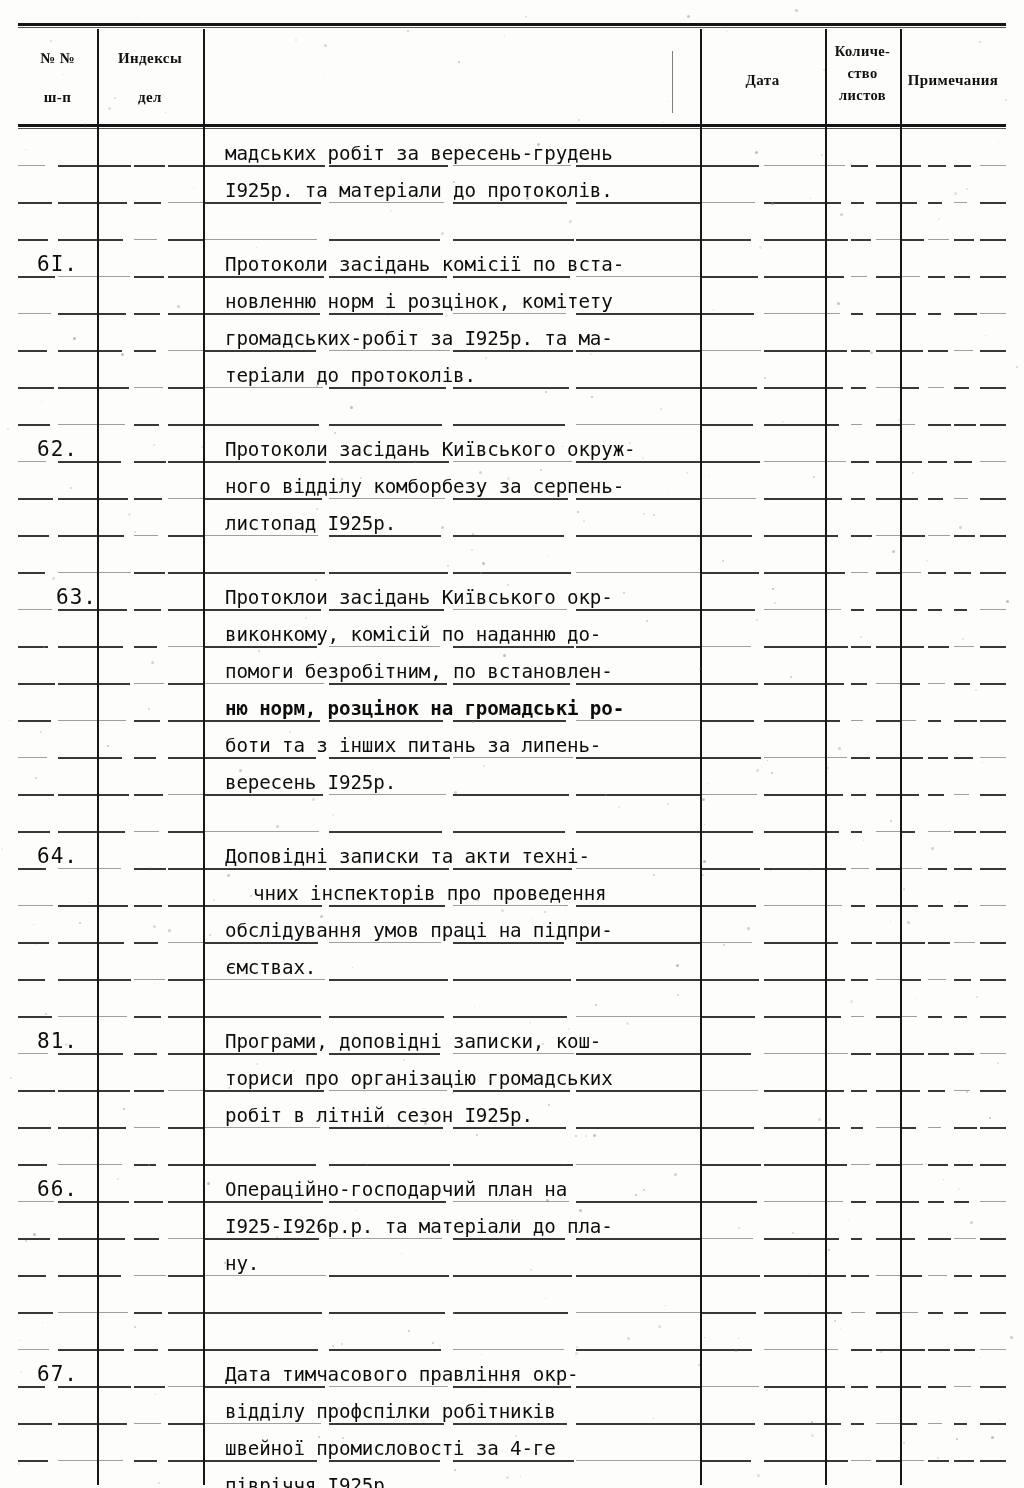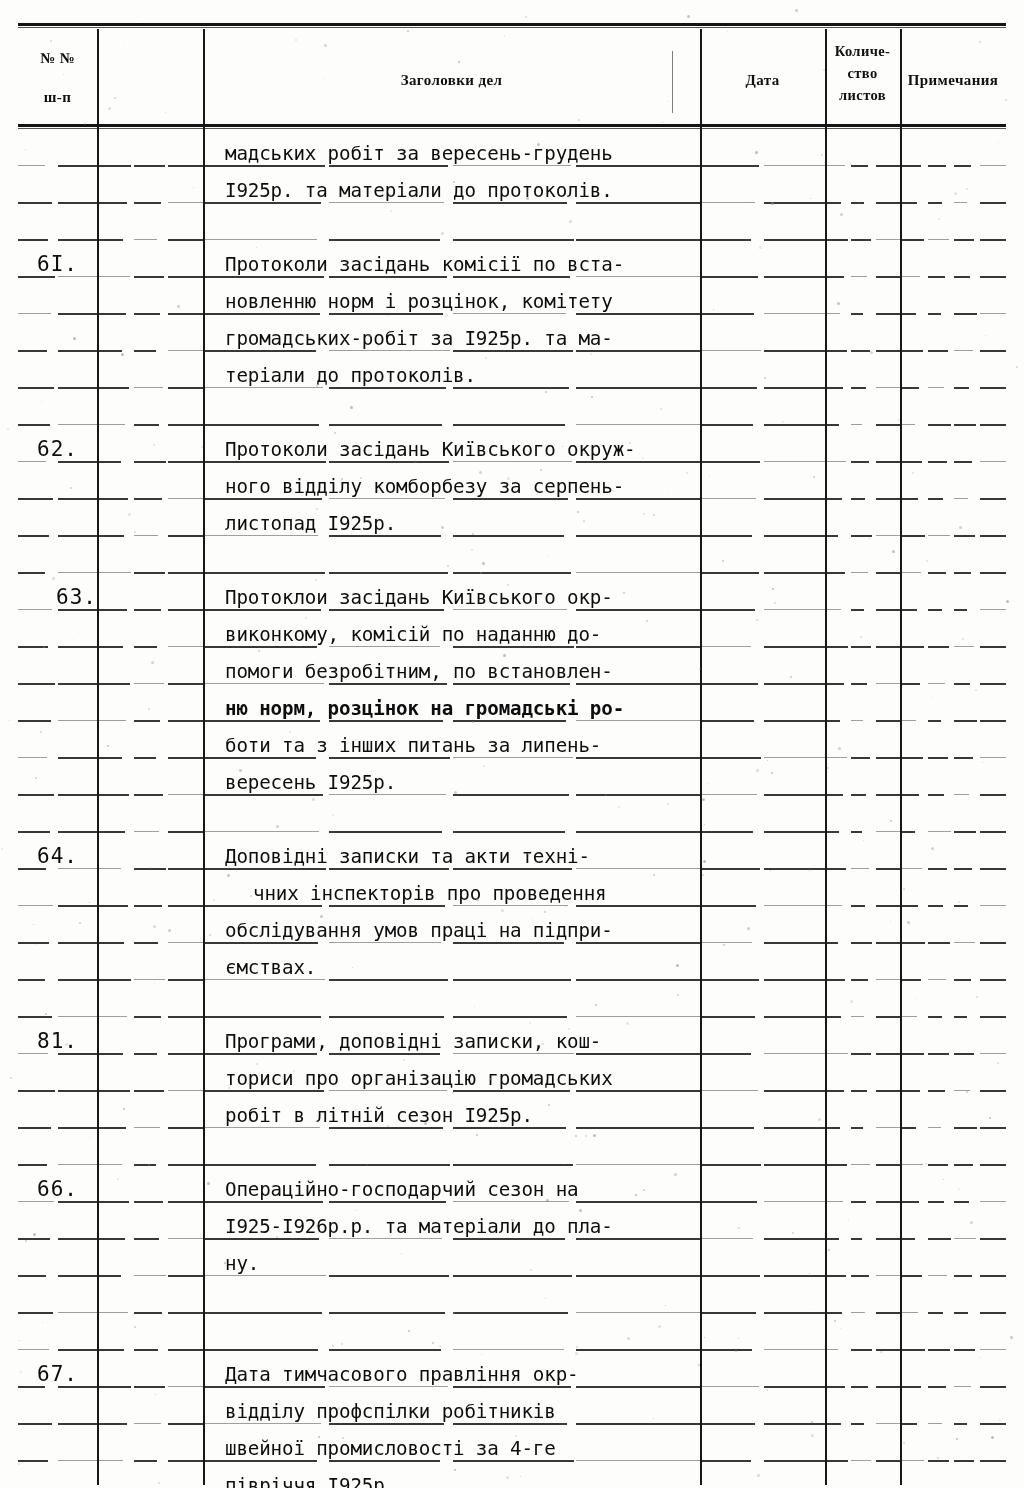--- a/index.html
+++ b/index.html
@@ -120,24 +120,25 @@
 <div id="page">
 
   <div id="table-frame">
 
     <div id="header-band">
       <div class="hcell" style="left:0; top:18px; width:79px;">
         <span>№  №</span>
         <span class="l2" style="margin-top:16px;">ш-п</span>
       </div>
 
-
-      <div class="hcell" style="left:185px; top:40px; width:497px;">
-        <span>Заголовки  дел</span>
+      <div class="hcell" style="left:79px; top:18px; width:106px;">
+        <span>Индексы</span>
+        <span class="l2" style="margin-top:16px;">дел</span>
       </div>
+
 
       <div class="hcell" style="left:682px; top:40px; width:125px;">
         <span>Дата</span>
       </div>
 
       <div class="hcell serif-small" style="left:807px; top:12px; width:75px; line-height:1.5;">
         <span>Количе-</span>
         <span class="l2">ство</span>
         <span class="l2">листов</span>
       </div>
@@ -836,21 +837,21 @@
         <div class="num" style="top: 821px; left: 0px; width: 79px; text-align: center;">64.</div>
         <div class="title-line" style="top: 822px;">Доповідні записки та акти техні-</div>
         <div class="title-line" style="top: 859px; margin-left: 28px;">чних інспекторів про проведення</div>
         <div class="title-line" style="top: 896px;">обслідування умов праці на підпри-</div>
         <div class="title-line" style="top: 933px;">ємствах.</div>
         <div class="num" style="top: 1006px; left: 0px; width: 79px; text-align: center;">81.</div>
         <div class="title-line" style="top: 1007px;">Програми, доповідні записки, кош-</div>
         <div class="title-line" style="top: 1044px;">ториси про організацію громадських</div>
         <div class="title-line" style="top: 1081px;">робіт в літній сезон I925р.</div>
         <div class="num" style="top: 1154px; left: 0px; width: 79px; text-align: center;">66.</div>
-        <div class="title-line" style="top: 1155px;">Операційно-господарчий сезон на</div>
+        <div class="title-line" style="top: 1155px;">Операційно-господарчий план на</div>
         <div class="title-line" style="top: 1192px;">I925-I926р.р. та матеріали до пла-</div>
         <div class="title-line" style="top: 1229px;">ну.</div>
         <div class="num" style="top: 1339px; left: 0px; width: 79px; text-align: center;">67.</div>
         <div class="title-line" style="top: 1340px;">Дата тимчасового правління окр-</div>
         <div class="title-line" style="top: 1377px;">відділу профспілки робітників</div>
         <div class="title-line" style="top: 1414px;">швейної промисловості за 4-ге</div>
         <div class="title-line" style="top: 1451px;">півріччя I925р.</div>
       </div>
 
   </div>

